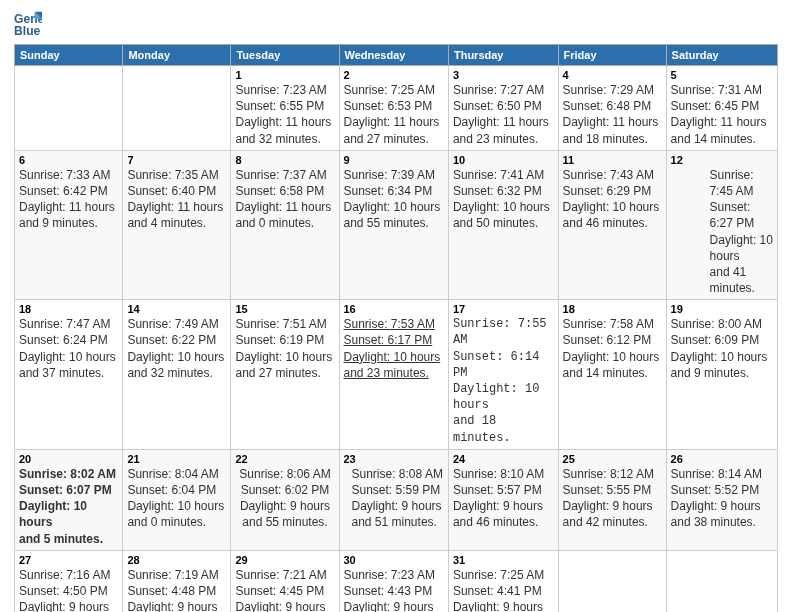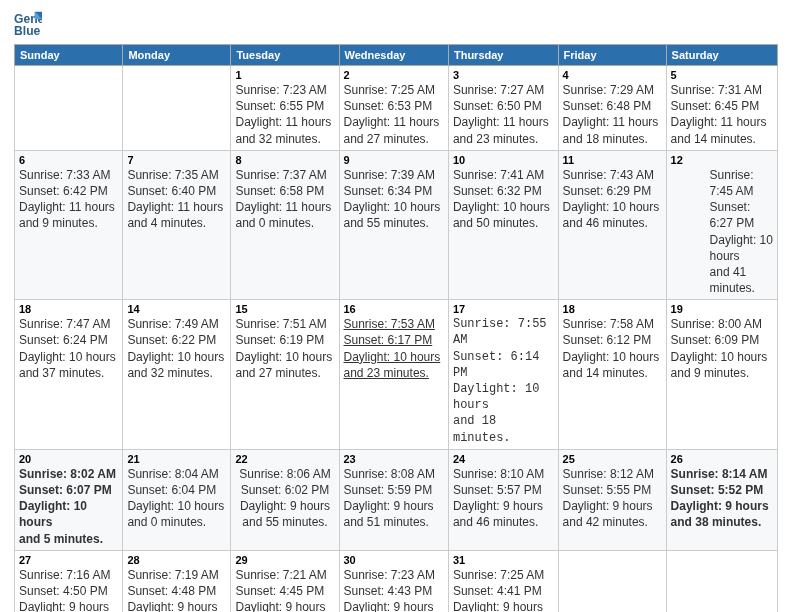--- a/index.html
+++ b/index.html
@@ -285,42 +285,42 @@
           </td>
           <td>
             <span class="day-num">22</span>
             <div class="day-info" style="white-space: pre-line; text-align: center;">Sunrise: 8:06 AM
 Sunset: 6:02 PM
 Daylight: 9 hours
 and 55 minutes.</div>
           </td>
           <td>
             <span class="day-num">23</span>
-            <div class="day-info" style="white-space: pre-line;">Sunrise: 8:08 AM
+            <div class="day-info" style="white-space: pre-line; margin-left: 8px;">Sunrise: 8:08 AM
 Sunset: 5:59 PM
 Daylight: 9 hours
 and 51 minutes.</div>
           </td>
           <td>
             <span class="day-num">24</span>
             <div class="day-info" style="white-space: pre-line;">Sunrise: 8:10 AM
 Sunset: 5:57 PM
 Daylight: 9 hours
 and 46 minutes.</div>
           </td>
           <td>
             <span class="day-num">25</span>
             <div class="day-info" style="white-space: pre-line;">Sunrise: 8:12 AM
 Sunset: 5:55 PM
 Daylight: 9 hours
 and 42 minutes.</div>
           </td>
           <td>
             <span class="day-num">26</span>
-            <div class="day-info" style="white-space: pre-line; font-weight: bold;">Sunrise: 8:14 AM
+            <div class="day-info" style="white-space: pre-line;">Sunrise: 8:14 AM
 Sunset: 5:52 PM
 Daylight: 9 hours
 and 38 minutes.</div>
           </td>
         </tr>
         <tr>
           <td>
             <span class="day-num">27</span>
             <div class="day-info" style="white-space: pre-line;">Sunrise: 7:16 AM
 Sunset: 4:50 PM

